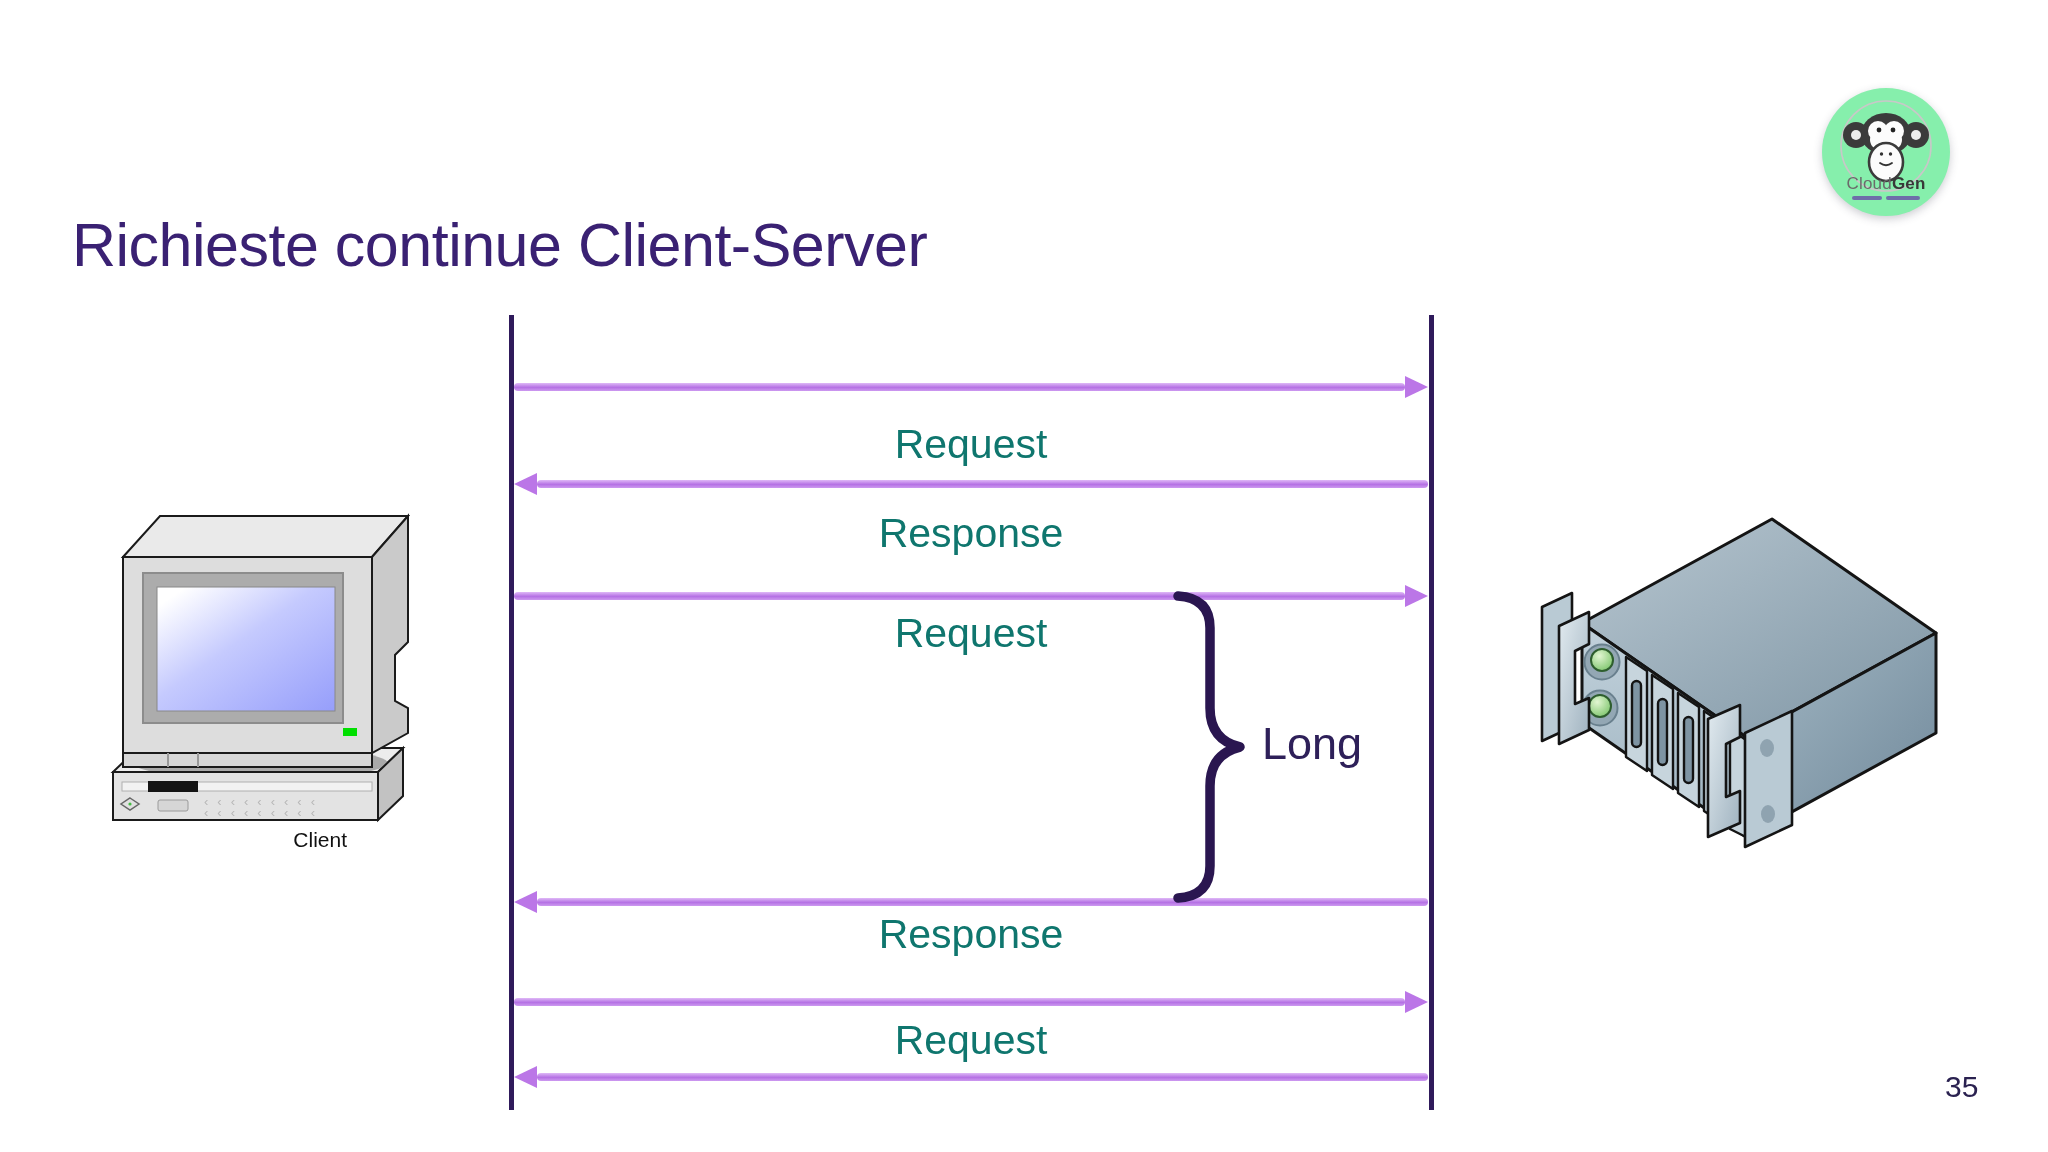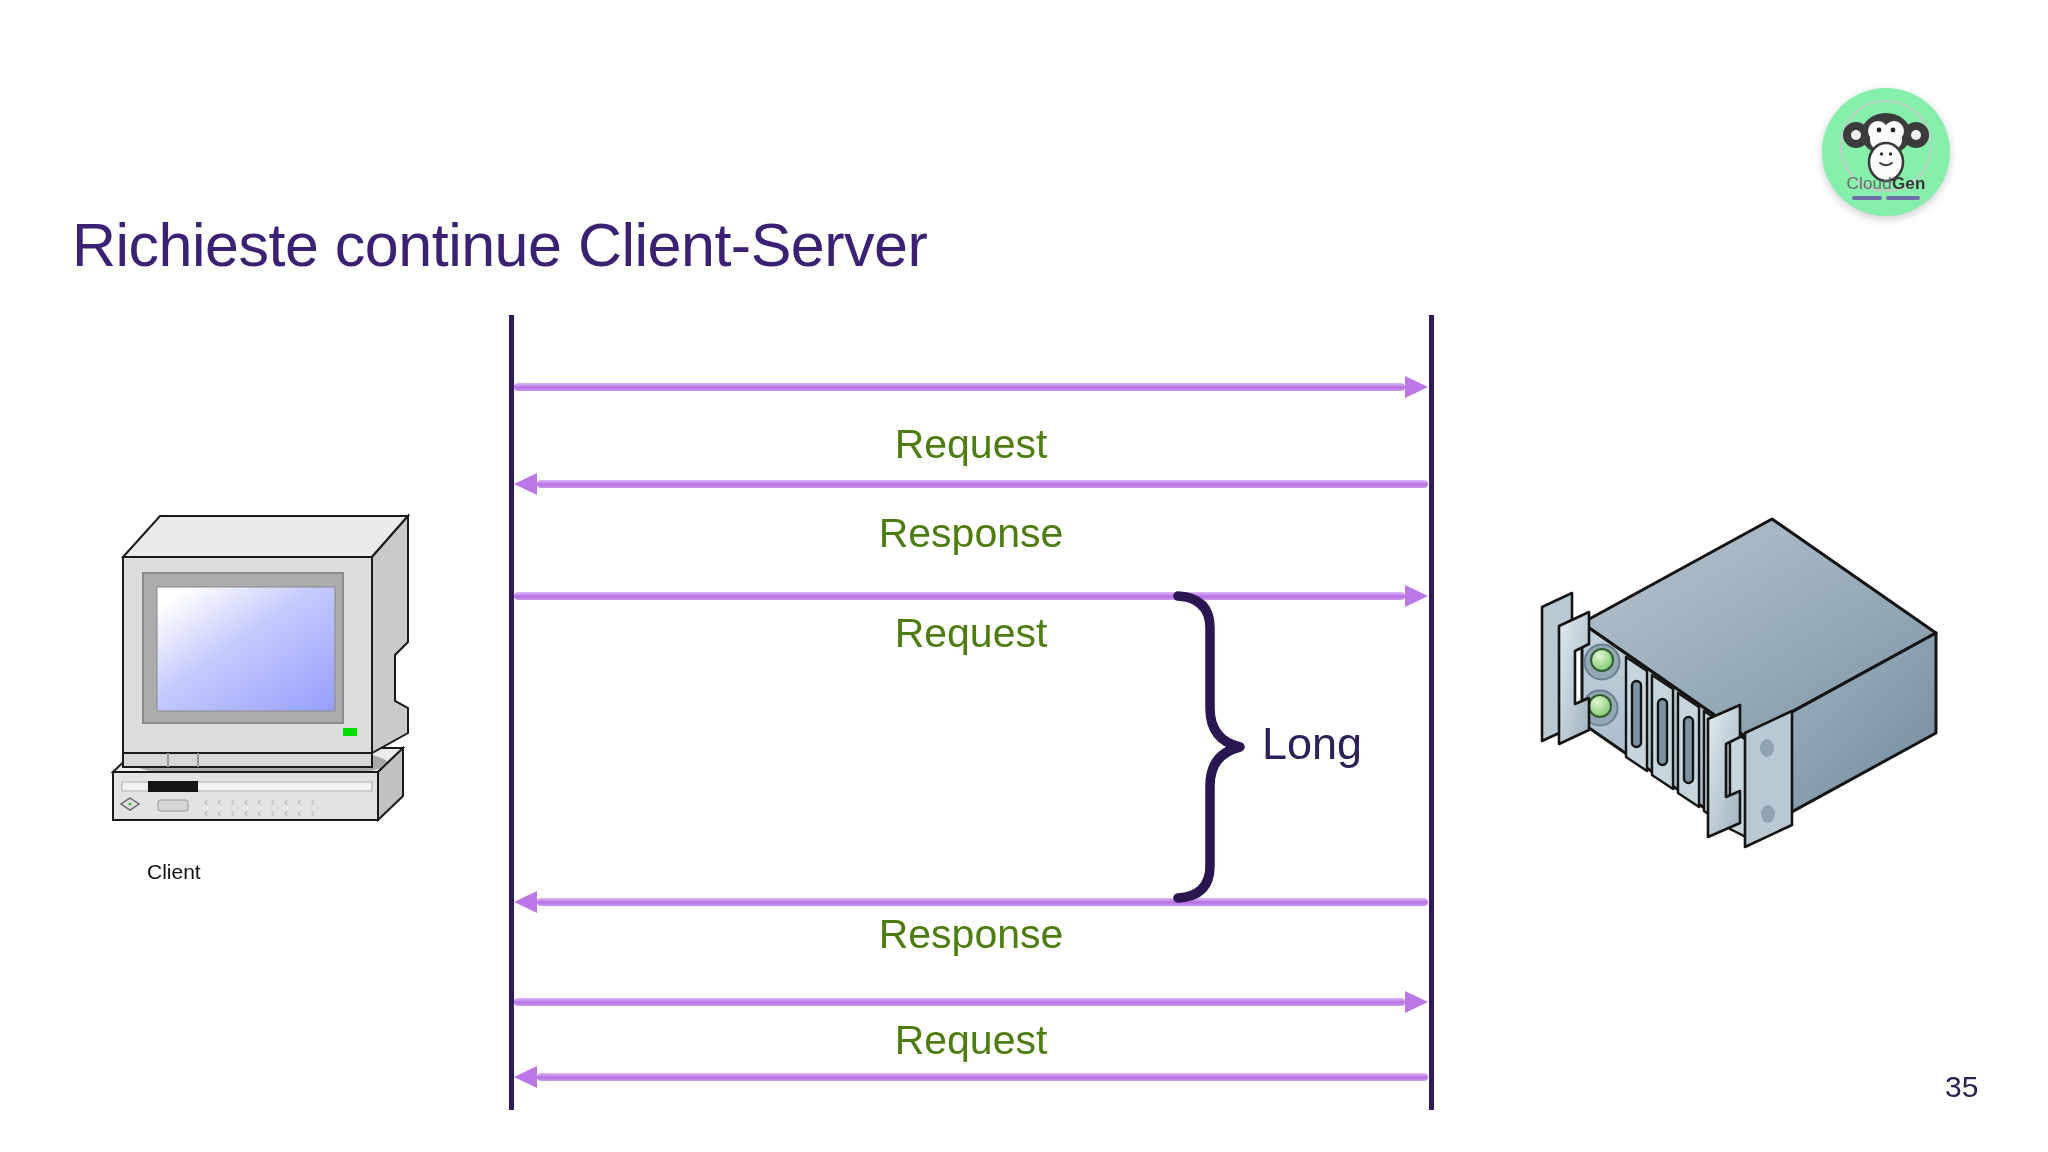--- a/index.html
+++ b/index.html
@@ -53,29 +53,29 @@
   }
   .arrow .shaft{
     flex:1 1 auto; height:8px; border-radius:4px;
     background:linear-gradient(180deg,#DFB9F7 0%,#B571E4 55%,#CD9AF0 100%);
   }
   .arrow .head{width:0;height:0;border-top:11px solid transparent;border-bottom:11px solid transparent;}
   .arrow .head.r{border-left:23px solid #BB76E7;}
   .arrow .head.l{border-right:23px solid #BB76E7;}
   .msg-label{
     position:absolute; left:514px; width:914px; text-align:center;
-    color:#4d7c0f; font-size:41px; line-height:48px; font-weight:400;
+    color:#0f766e; font-size:41px; line-height:48px; font-weight:400;
   }
   .wait-label{
     position:absolute; left:1262px; top:718px; width:150px;
     color:#2E2059; font-size:45px; font-weight:400;
   }
   .client-label{
-    position:absolute; left:147px; top:828px; width:200px; text-align:left;
-    color:#111111; font-size:21px;margin-top:32px;
+    position:absolute; left:147px; top:828px; width:200px; text-align:right;
+    color:#111111; font-size:21px;
   }
   .page-number{
     position:absolute; left:1945px; top:1070px; width:80px;
     color:#2A2150; font-size:30px;
   }
   svg{display:block;}
   .abs{position:absolute;}
 </style>
 </head>
 <body>

